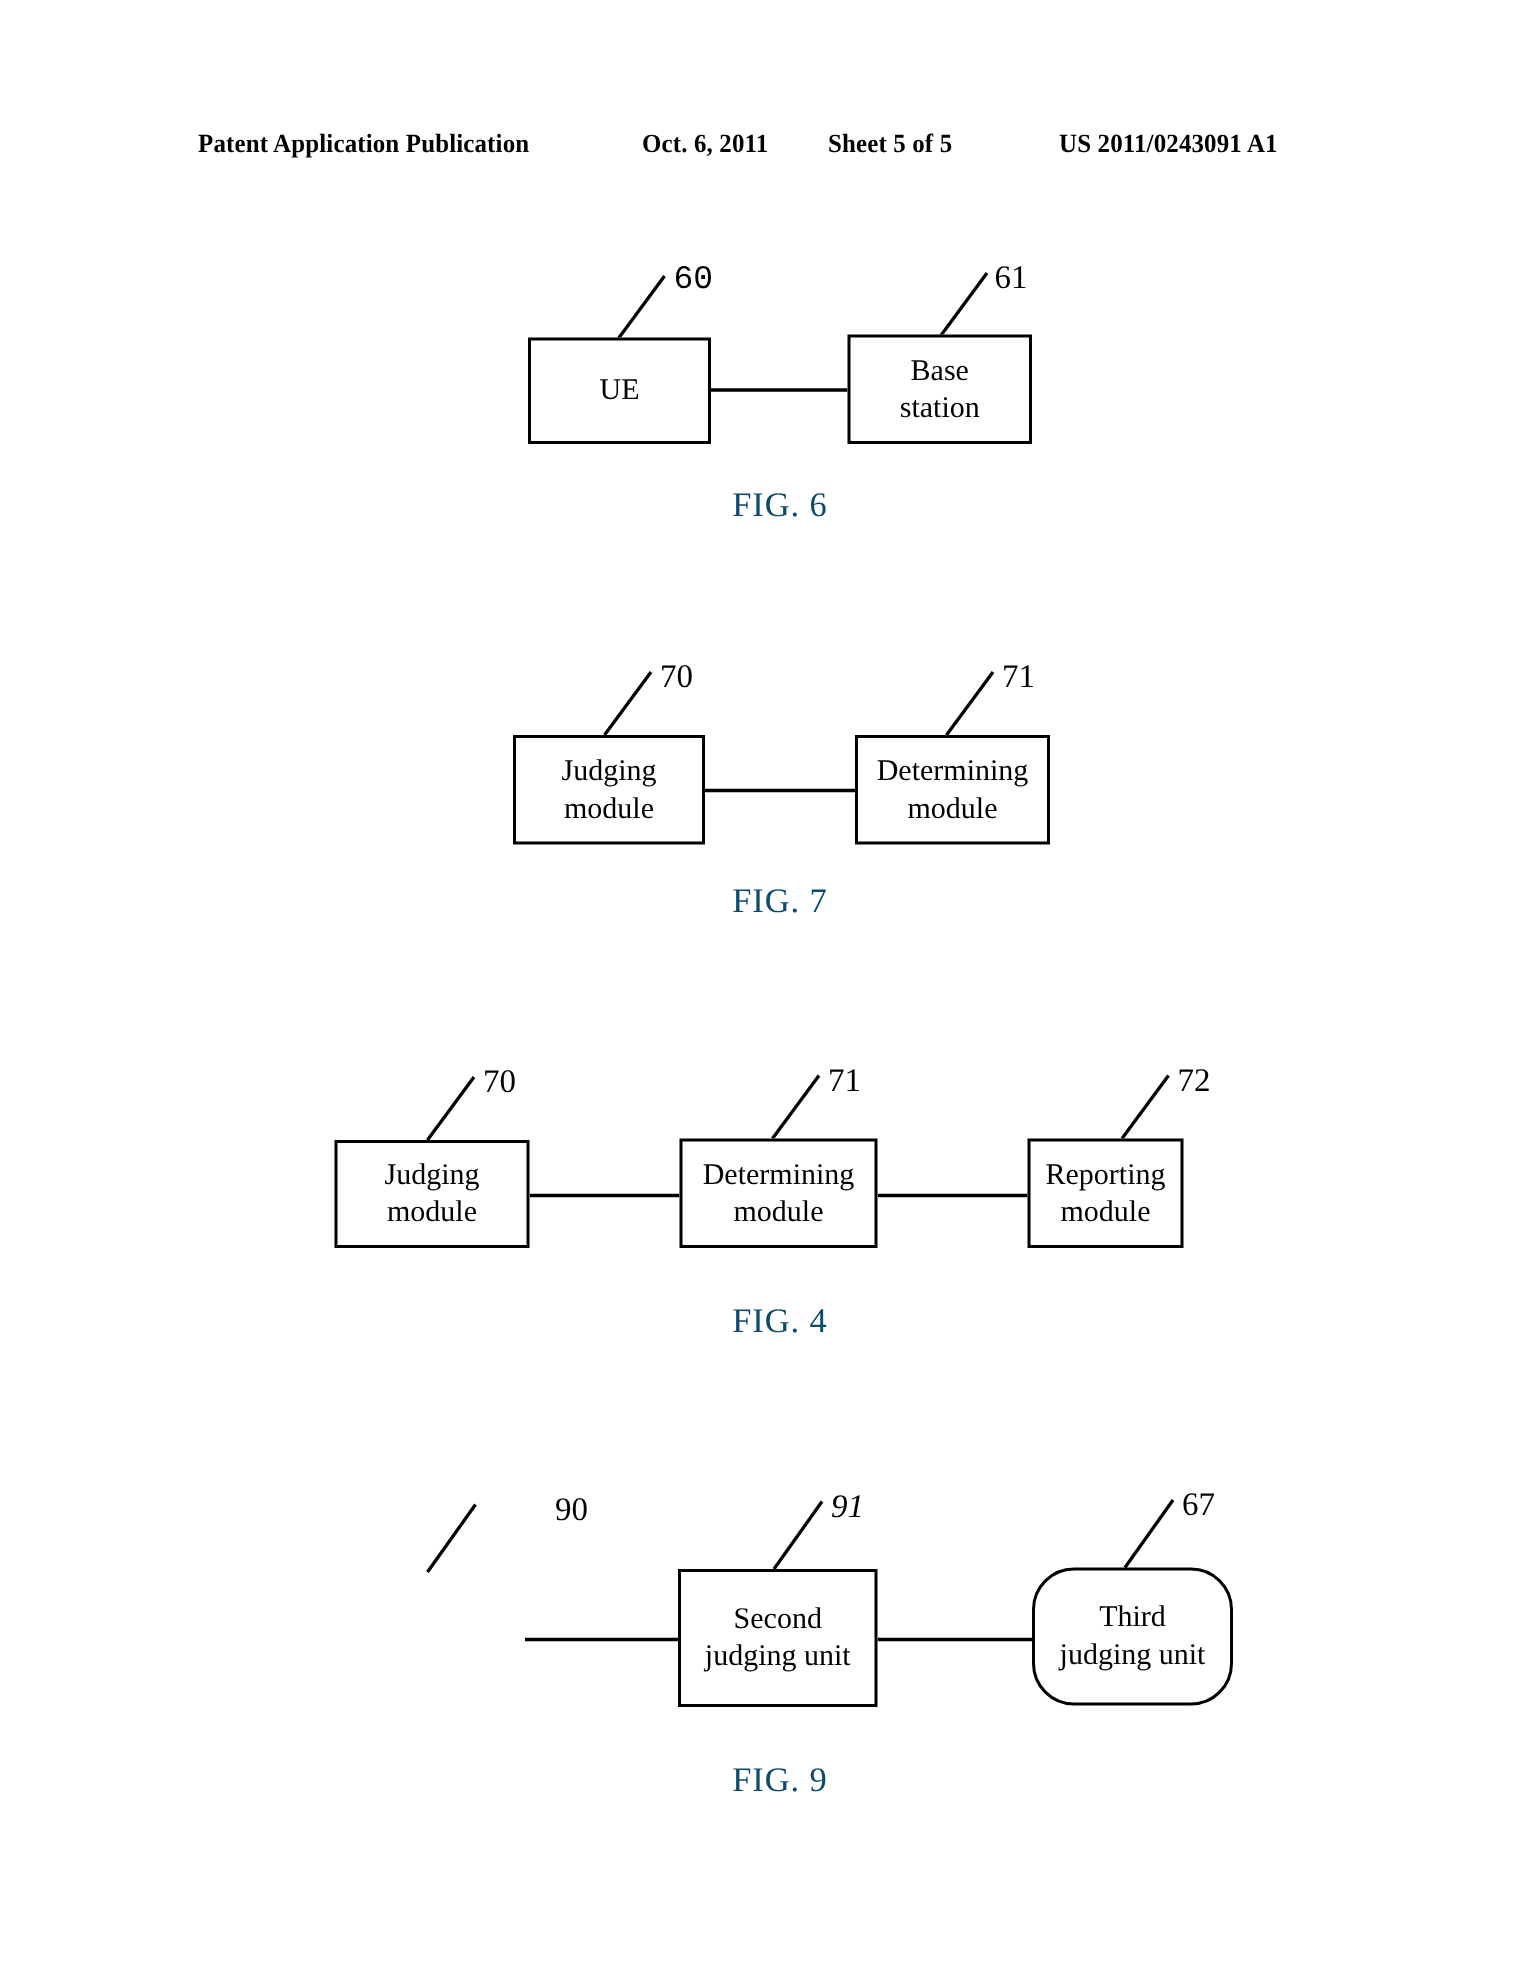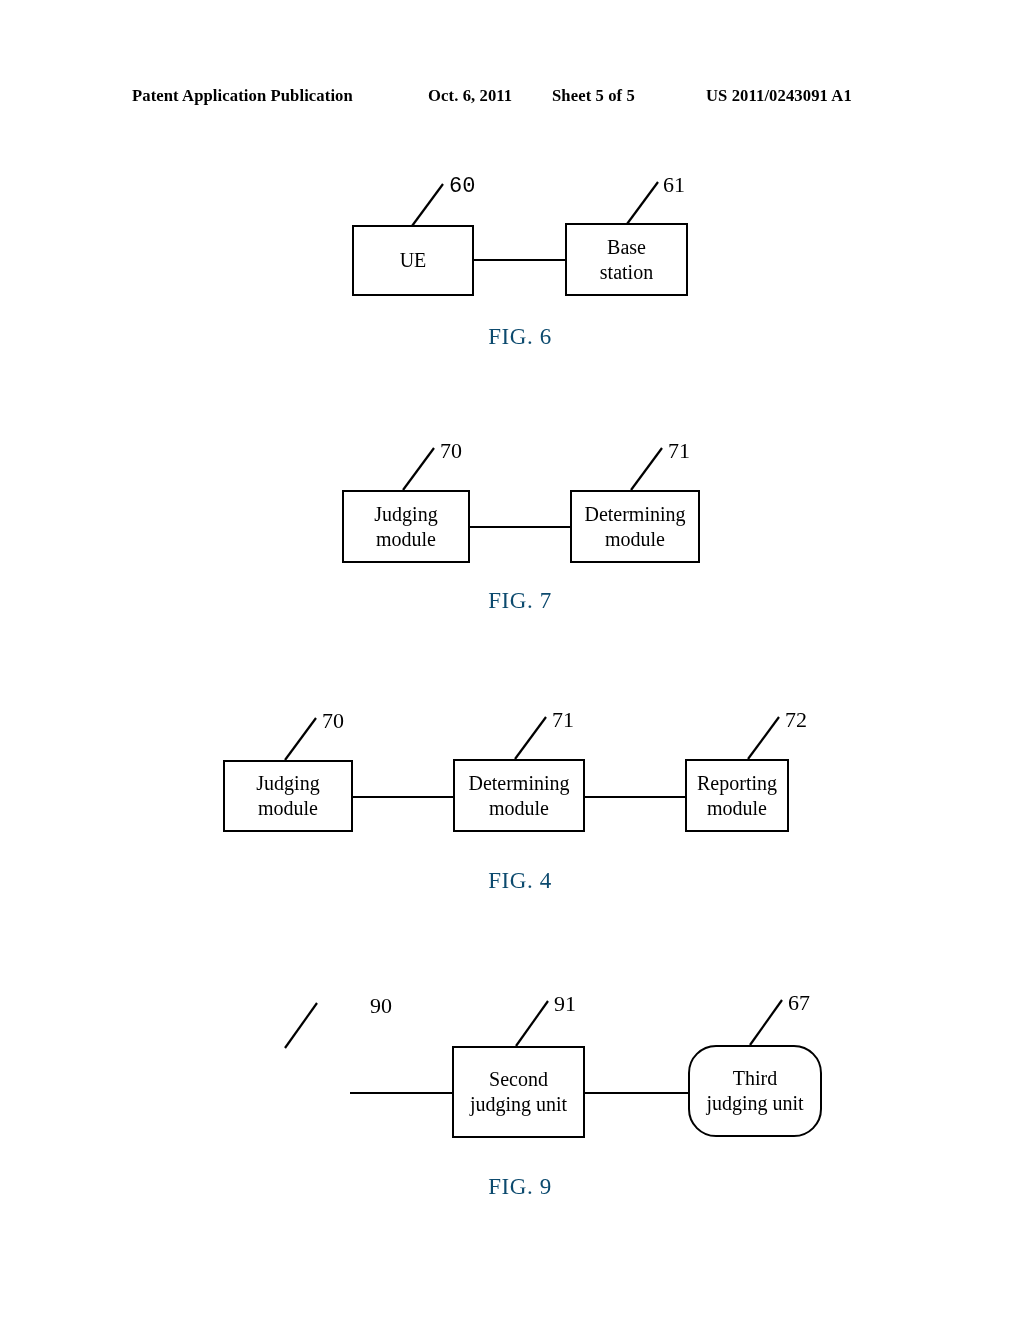--- a/index.html
+++ b/index.html
@@ -213,17 +213,17 @@
     <span class="node-label">Second
 judging unit</span>
   </div>
 
   <div class="node-box" style="left:688px;top:125px;width:134px;height:92px;border-radius:28px;">
     <span class="node-label">Third
 judging unit</span>
   </div>
 
   <div class="ref-num" style="left:323px;top:74px;margin-left:47px;">90</div>
-  <div class="ref-num" style="left:554px;top:72px;">91</div>
+  <div class="ref-num" style="left:554px;top:72px;font-style:italic;">91</div>
   <div class="ref-num" style="left:788px;top:71px;">67</div>
 
   <div class="fig-caption" style="left:460px;top:254px;width:120px;">FIG. 9</div>
 </div>
 
 </body></html>

